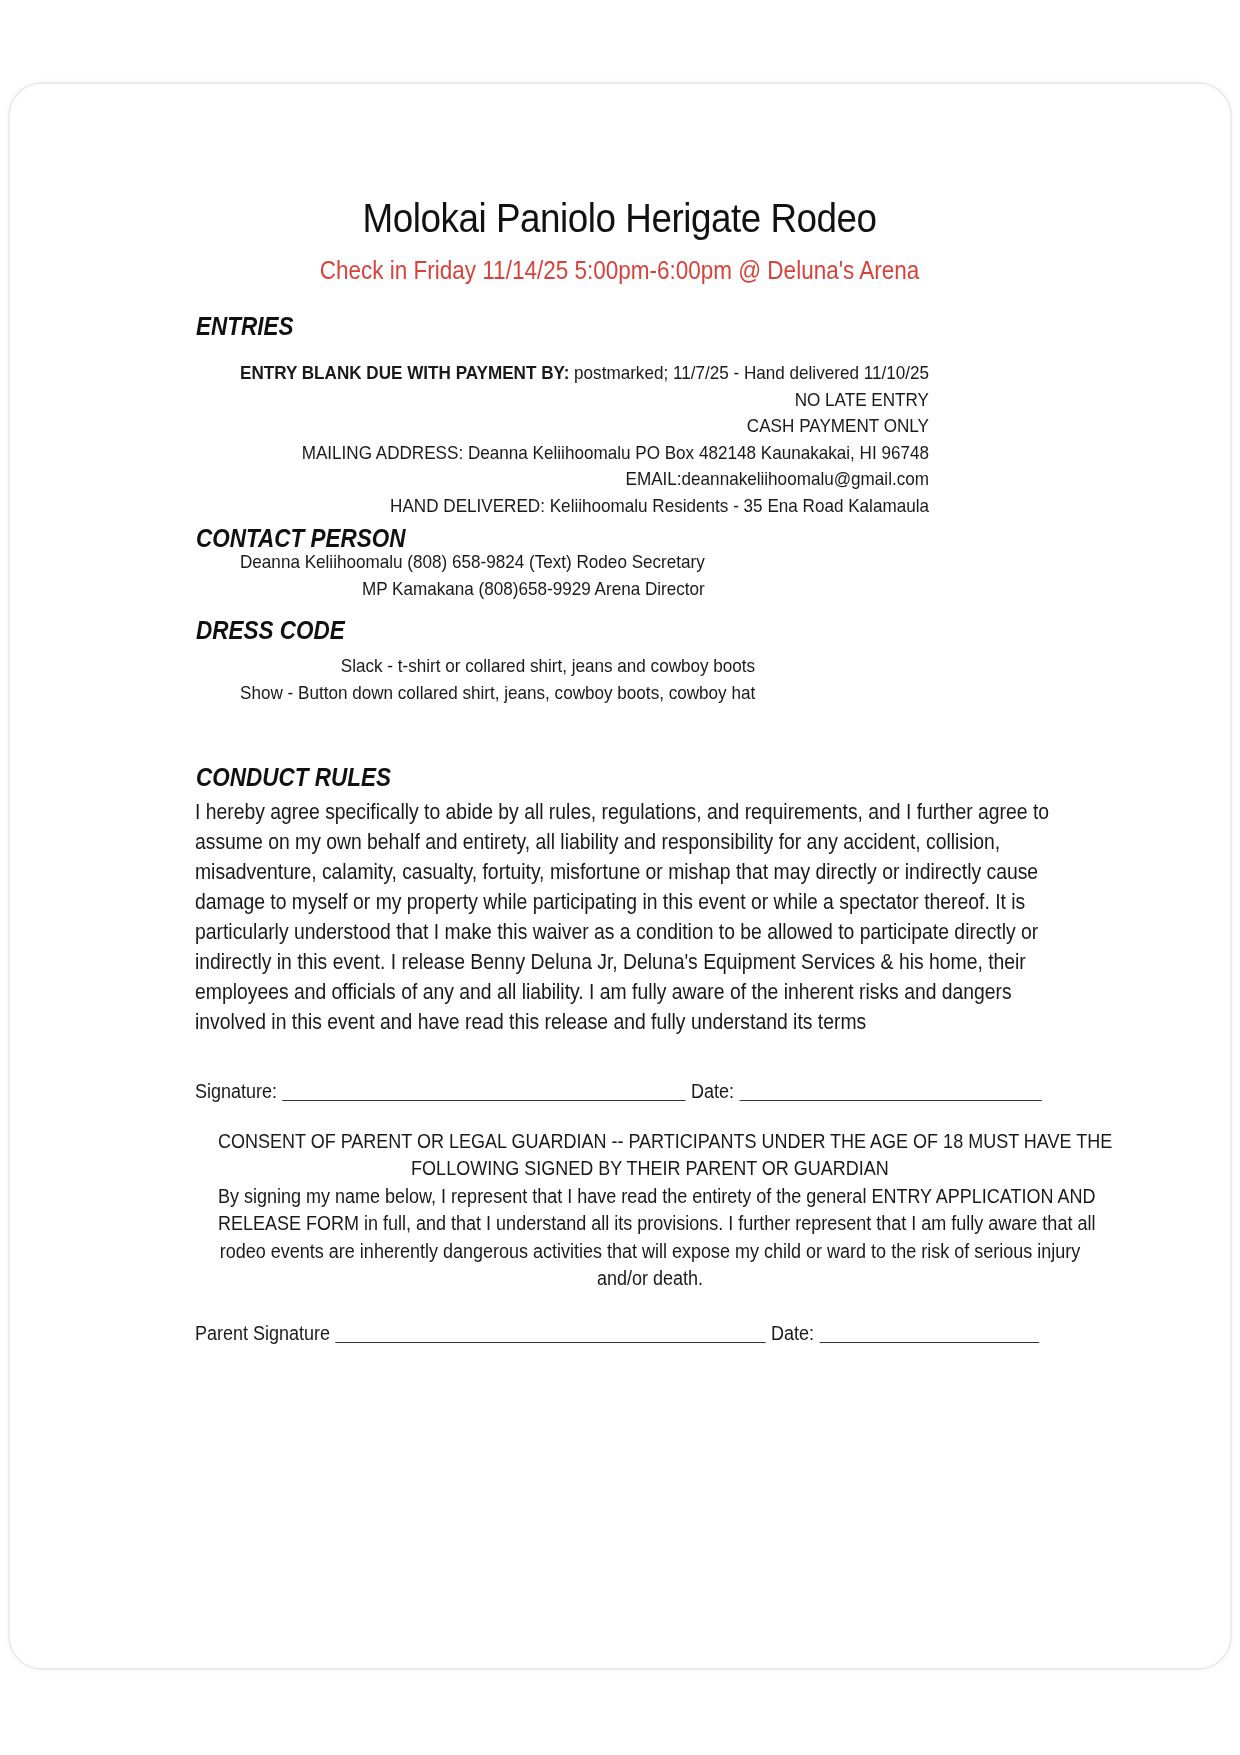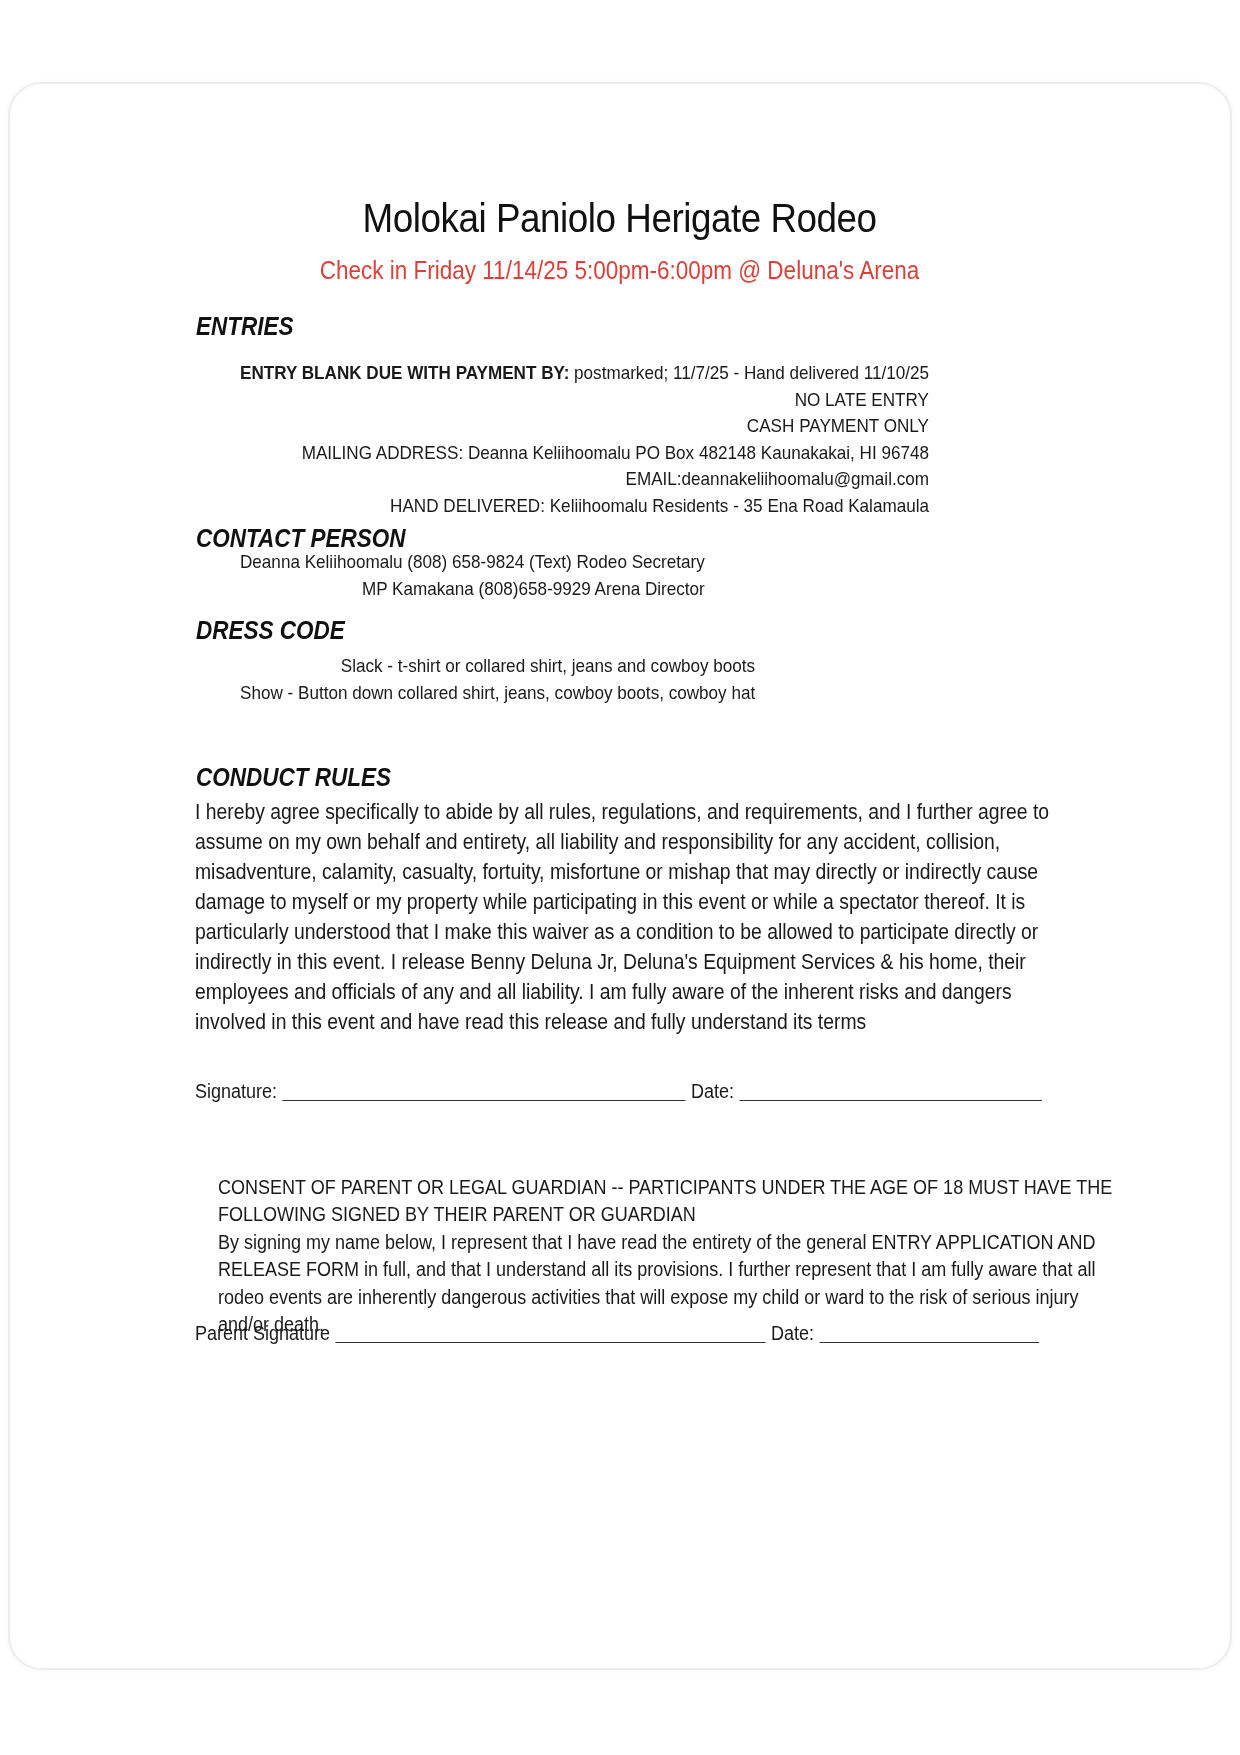--- a/index.html
+++ b/index.html
@@ -115,25 +115,24 @@
   .blank {
     display: inline-block;
     border-bottom: 1.5px solid #333;
     height: 20px;
     margin: 0 6px 2px 6px;
   }
   .consent {
     position: absolute;
     left: 170px;
     width: 960px;
-    text-align: left;
+    text-align: center;
     font-size: 20px;
     line-height: 27.4px;
     color: #1a1a1a;
-    margin-top: 46px;
   }
   .consent span {
     display: block;
     white-space: nowrap;
     transform: scaleX(0.9);
     transform-origin: 50% 0;
   }
 </style>
 </head>
 <body>

